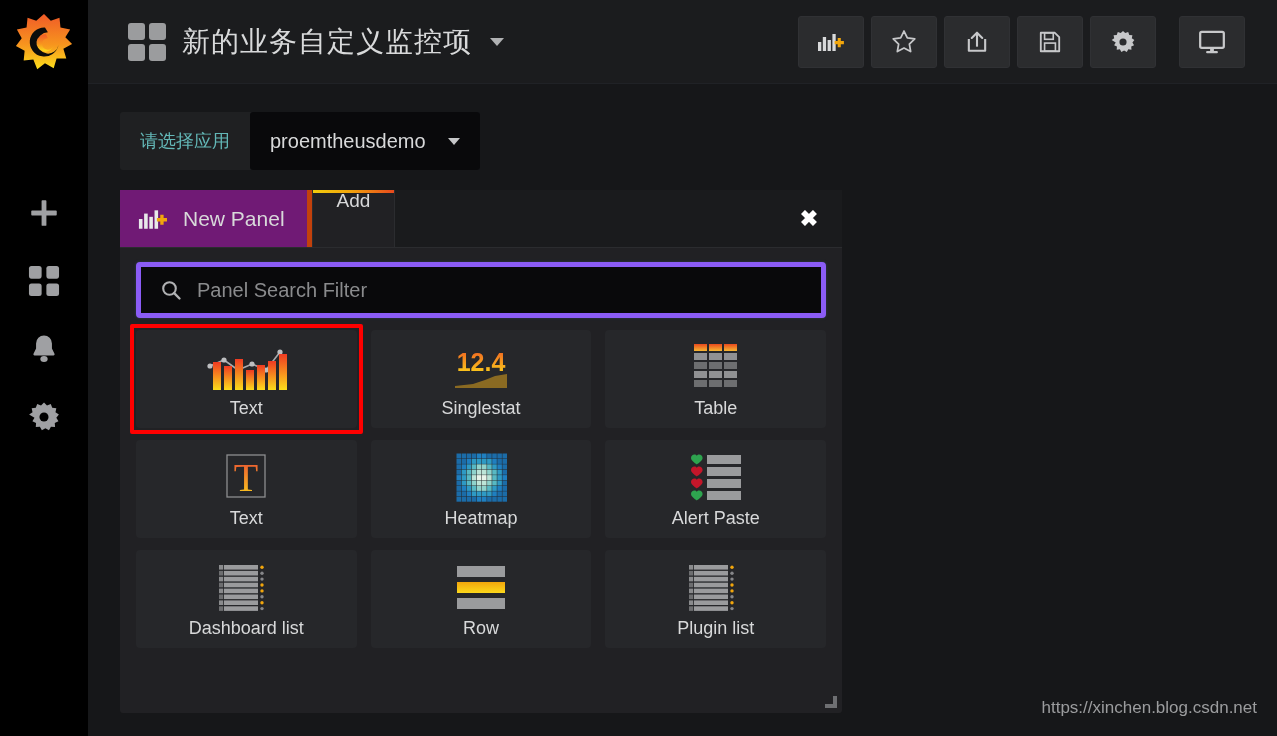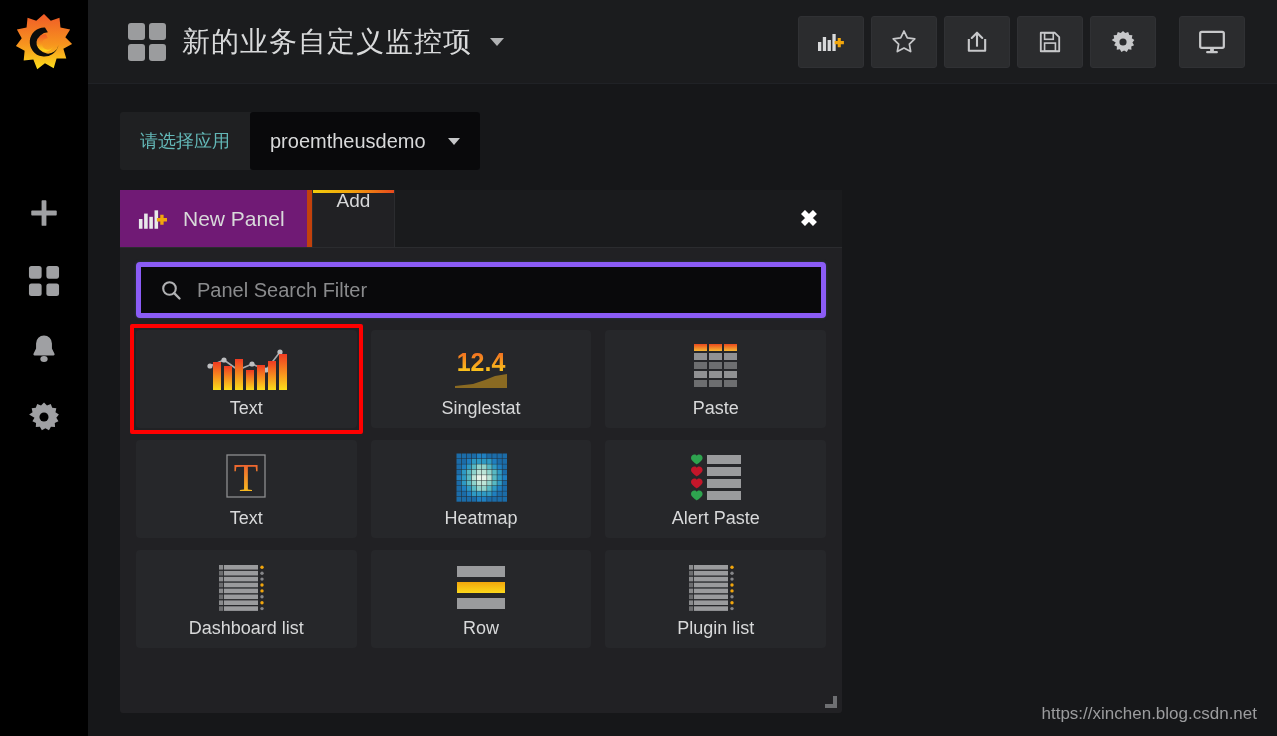--- a/index.html
+++ b/index.html
@@ -206,21 +206,21 @@
     width: 12px; height: 12px;
   }
   #resize-handle i {
     position: absolute; background: #6e6f72;
   }
   #resize-handle i.h { right: 0; bottom: 0; width: 12px; height: 4px; }
   #resize-handle i.v { right: 0; bottom: 0; width: 4px; height: 12px; }
 
   
   #watermark {
-    position: absolute; right: 20px; bottom: 12px;
+    position: absolute; right: 20px; bottom: 18px;
     font-size: 17px; color: #9b9c9e;
   }
 </style>
 </head>
 <body>
 
 <div id="sidebar">
   <div id="logo-wrap">
     <svg width="62" height="62" viewBox="0 0 64 64">
       <defs>
@@ -436,21 +436,21 @@
               <rect x="38" y="22" width="13" height="7" fill="#6d6e70"></rect>
               <rect x="8" y="31" width="13" height="7" fill="#909193"></rect>
               <rect x="23" y="31" width="13" height="7" fill="#909193"></rect>
               <rect x="38" y="31" width="13" height="7" fill="#909193"></rect>
               <rect x="8" y="40" width="13" height="7" fill="#6d6e70"></rect>
               <rect x="23" y="40" width="13" height="7" fill="#6d6e70"></rect>
               <rect x="38" y="40" width="13" height="7" fill="#6d6e70"></rect>
             </g>
           </svg>
         </div>
-        <div class="pt-label">Paste</div>
+        <div class="pt-label">Table</div>
       </div>
 
       <div class="ptype">
         <div class="pt-icon">
           <svg width="52" height="52" viewBox="0 0 52 52">
             <defs>
               <linearGradient id="txg" x1="0" y1="0" x2="0" y2="1">
                 <stop offset="0%" stop-color="#ea4335"></stop>
                 <stop offset="100%" stop-color="#fcd81b"></stop>
               </linearGradient>

